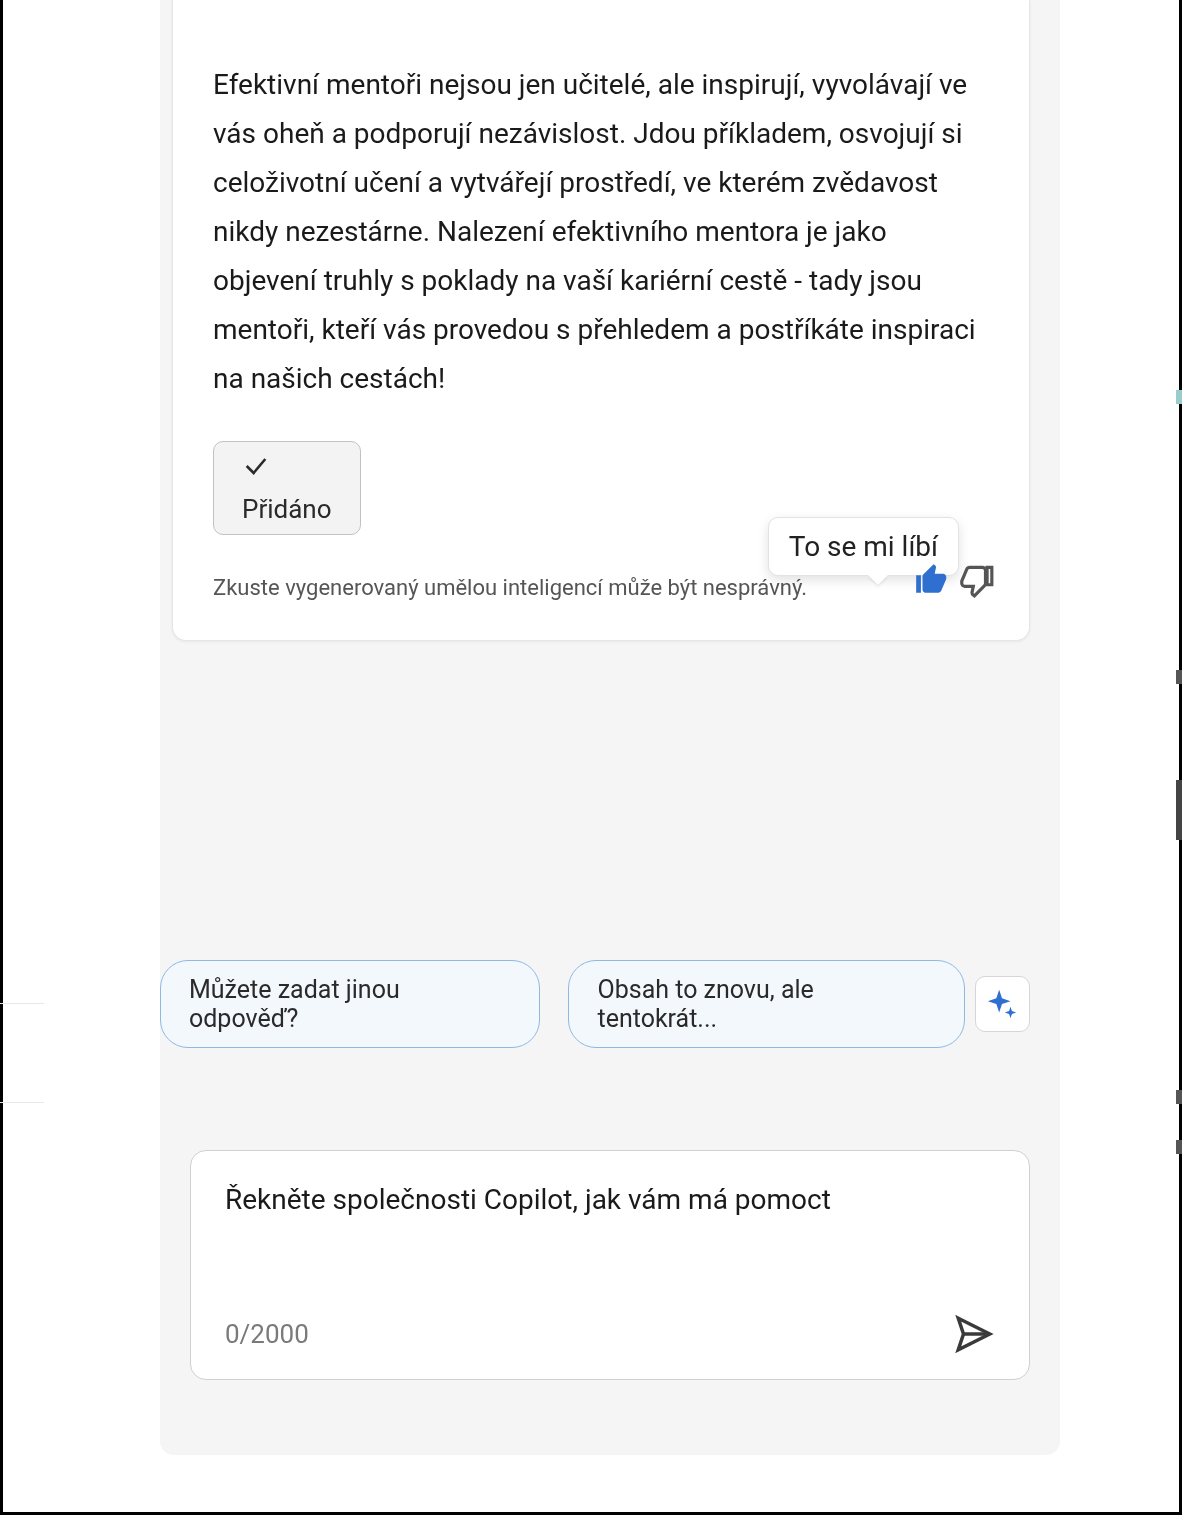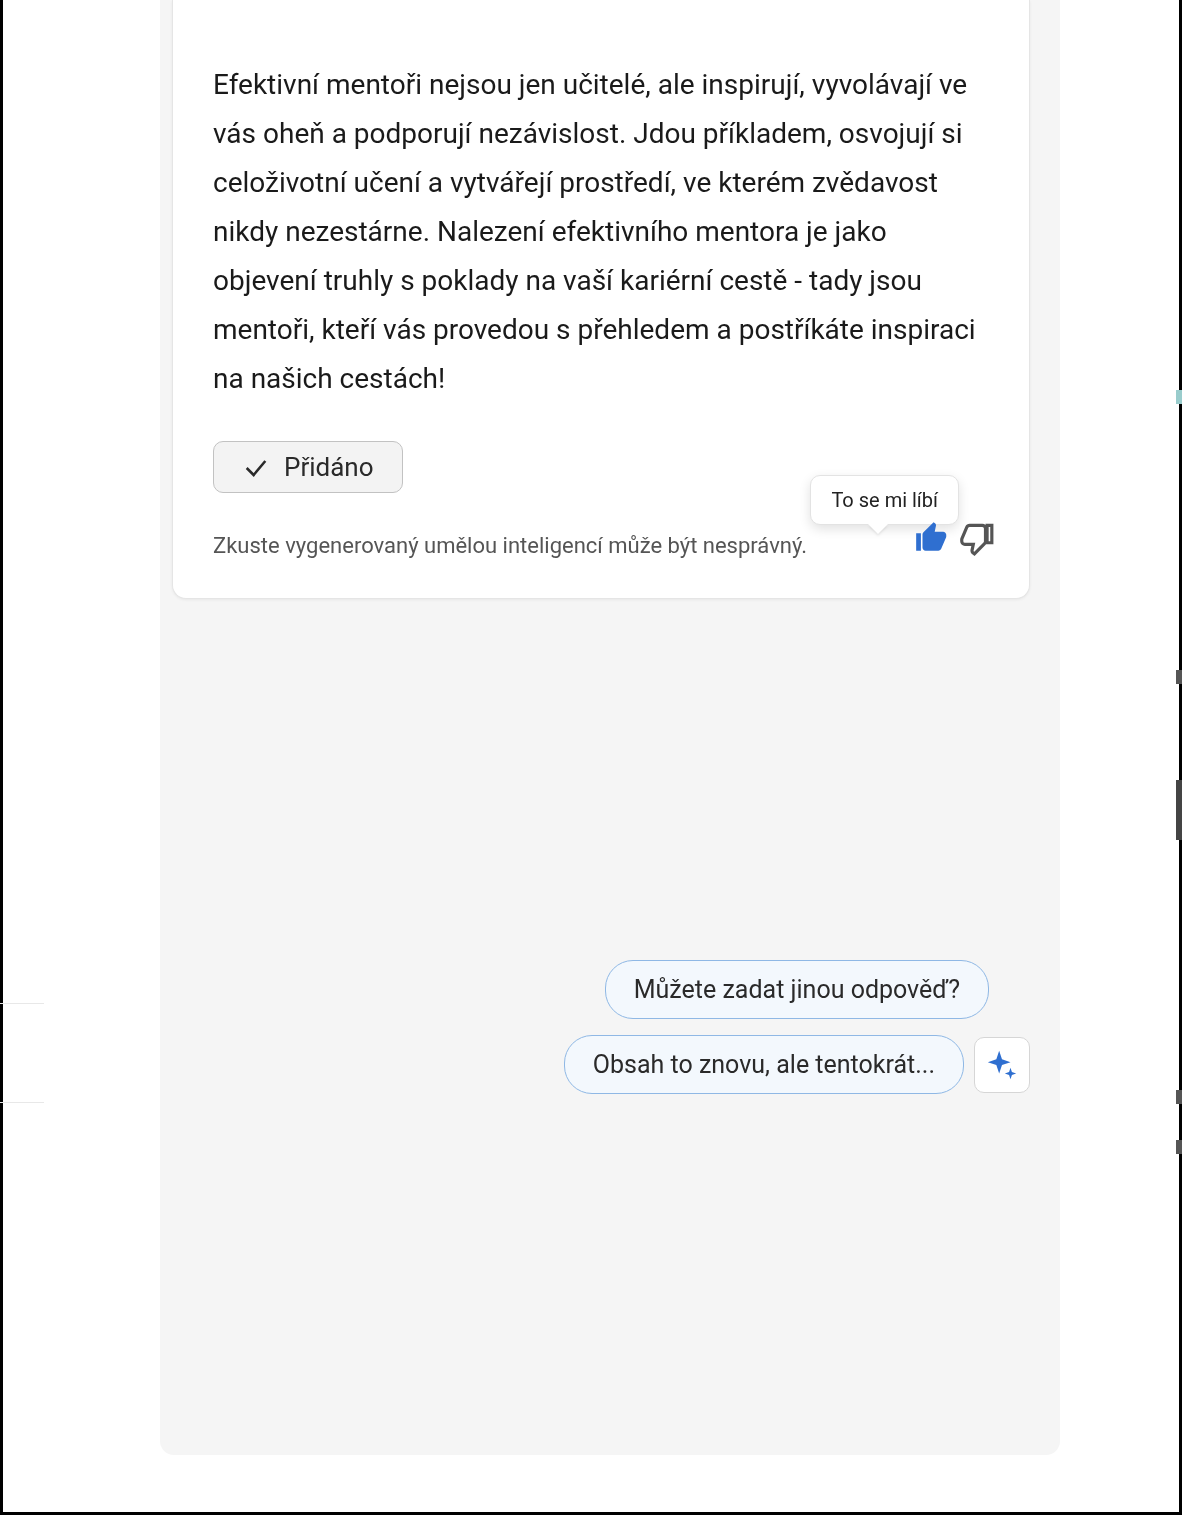--- a/index.html
+++ b/index.html
@@ -51,28 +51,29 @@
     }
     .response-text {
       font-size: 28px;
       line-height: 1.75;
       color: #1a1a1a;
       margin-bottom: 38px;
       word-break: normal;
     }
     .added-pill {
       display: inline-flex;
-      align-items: flex-end;
+      align-items: flex-start;
       gap: 14px;
       background: #f3f3f3;
       border: 1px solid #c2c2c2;
       border-radius: 10px;
       padding: 10px 28px;
       font-size: 26px;
       color: #2a2a2a;
+      flex-direction: column;
     }
     .check-svg {
       width: 28px;
       height: 28px;
       stroke: #2a2a2a;
       stroke-width: 2.2;
       fill: none;
     }
     .bottom-row {
       position: relative;
@@ -103,21 +104,21 @@
       stroke-width: 2;
     }
     .tooltip {
       position: absolute;
       right: 30px;
       top: -58px;
       background: #ffffff;
       border: 1px solid #e3e3e3;
       border-radius: 10px;
       padding: 12px 20px;
-      font-size: 20px;
+      font-size: 28px;
       color: #222;
       box-shadow: 0 4px 12px rgba(0,0,0,0.12);
       white-space: nowrap;
     }
     .tooltip::after {
       content: "";
       position: absolute;
       bottom: -10px;
       right: 70px;
       width: 0;
@@ -125,23 +126,23 @@
       border-left: 10px solid transparent;
       border-right: 10px solid transparent;
       border-top: 10px solid #fff;
       filter: drop-shadow(0 2px 1px rgba(0,0,0,0.08));
     }
     .suggestions {
       position: absolute;
       right: 30px;
       top: 960px;
       display: flex;
-      flex-direction: column;
-      align-items: center;
-      gap: 16px;
+      flex-direction: row;
+      align-items: flex-start;
+      gap: 28px;
     }
     .suggestion-row {
       display: flex;
       align-items: center;
       gap: 10px;
     }
     .suggestion-pill {
       background: #f3f8fd;
       border: 1.5px solid #8fb8e5;
       border-radius: 28px;
@@ -304,14 +305,24 @@
       <div class="suggestion-pill">Obsah to znovu, ale tentokrát...</div>
       <div class="sparkle-btn">
         <svg class="sparkle-svg" viewBox="0 0 24 24">
           <path d="M10 2 L12 8 L18 10 L12 12 L10 18 L8 12 L2 10 L8 8 Z"></path>
           <path d="M18 14 L19 17 L22 18 L19 19 L18 22 L17 19 L14 18 L17 17 Z"></path>
         </svg>
       </div>
     </div>
   </div>
 
+  <div class="input-box">
+    <div class="input-placeholder">Řekněte společnosti Copilot, jak vám má pomoct</div>
+    <div class="input-bottom">
+      <span class="counter">0/2000</span>
+      <svg class="send-svg" viewBox="0 0 24 24">
+        <path d="M3 3 L21 12 L3 21 L6 12 Z"></path>
+        <line x1="6" y1="12" x2="19" y2="12"></line>
+      </svg>
+    </div>
+  </div>
 
 </div>
 
 </body></html>

